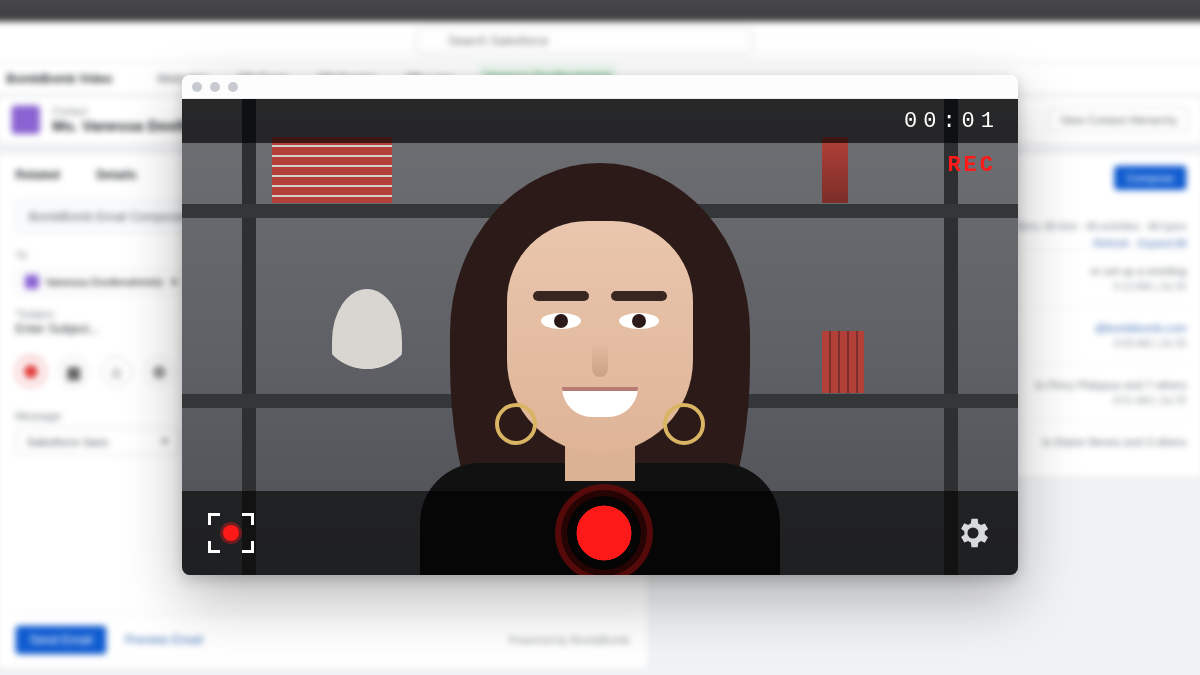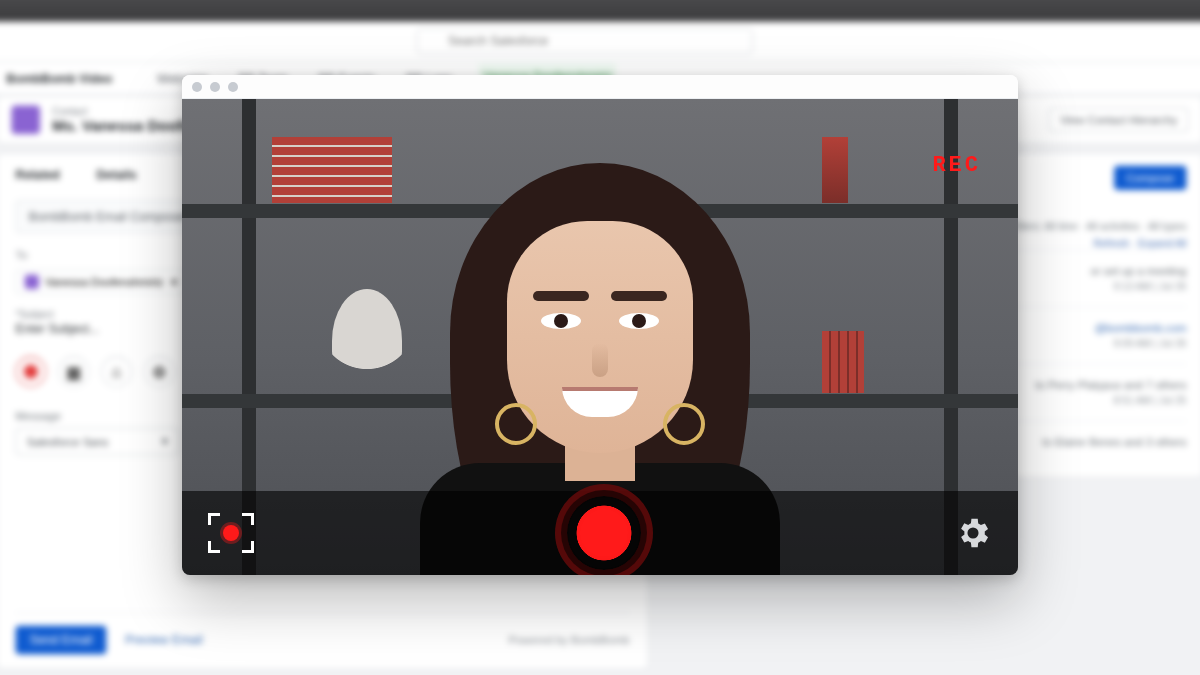--- a/index.html
+++ b/index.html
@@ -153,21 +153,21 @@
   .neck   { position:absolute; left:50%; transform:translateX(-50%); top:278px; width:70px; height:40px;
             background:#dcb295;}
   
   .ov-top {
     position:absolute; top:0; left:0; right:0; height:44px;
     background:rgba(0,0,0,.65);
     display:flex; align-items:center; justify-content:flex-end; padding:0 18px;
   }
   .timer { color:#fff; font-size:22px; letter-spacing:6px; font-family:"Courier New",monospace;}
   .rec-label {
-    position:absolute; top:54px; right:37px; color:#ff1a1a; font-weight:700;
+    position:absolute; top:54px; right:22px; color:#ff1a1a; font-weight:700;
     font-family:"Courier New",monospace; font-size:22px; letter-spacing:3px;
   }
   .ov-bot {
     position:absolute; left:0; right:0; bottom:0; height:84px;
     background:rgba(0,0,0,.60);
     display:flex; align-items:center; justify-content:space-between; padding:0 26px;
   }
   .framebtn { width:46px; height:40px; position:relative; cursor:pointer;}
   .framebtn .corner{position:absolute; width:12px; height:12px; border:3px solid #fff;}
   .framebtn .c1{top:0;left:0;border-right:none;border-bottom:none;}
@@ -298,20 +298,23 @@
             <span></span>
             <span></span>
           </div>
         <div class="nose"></div>
         <div class="mouth"></div>
         <div class="earring l"></div>
         <div class="earring r"></div>
       </div>
     </div>
 
+    <div class="ov-top">
+      <span class="timer">00:01</span>
+    </div>
     <span class="rec-label">REC</span>
 
     <div class="ov-bot">
       <div class="framebtn">
         <span class="corner c1"></span>
           <span class="corner c2"></span>
         <span class="corner c3"></span>
           <span class="corner c4"></span>
         <span class="rd"></span>
       </div>

